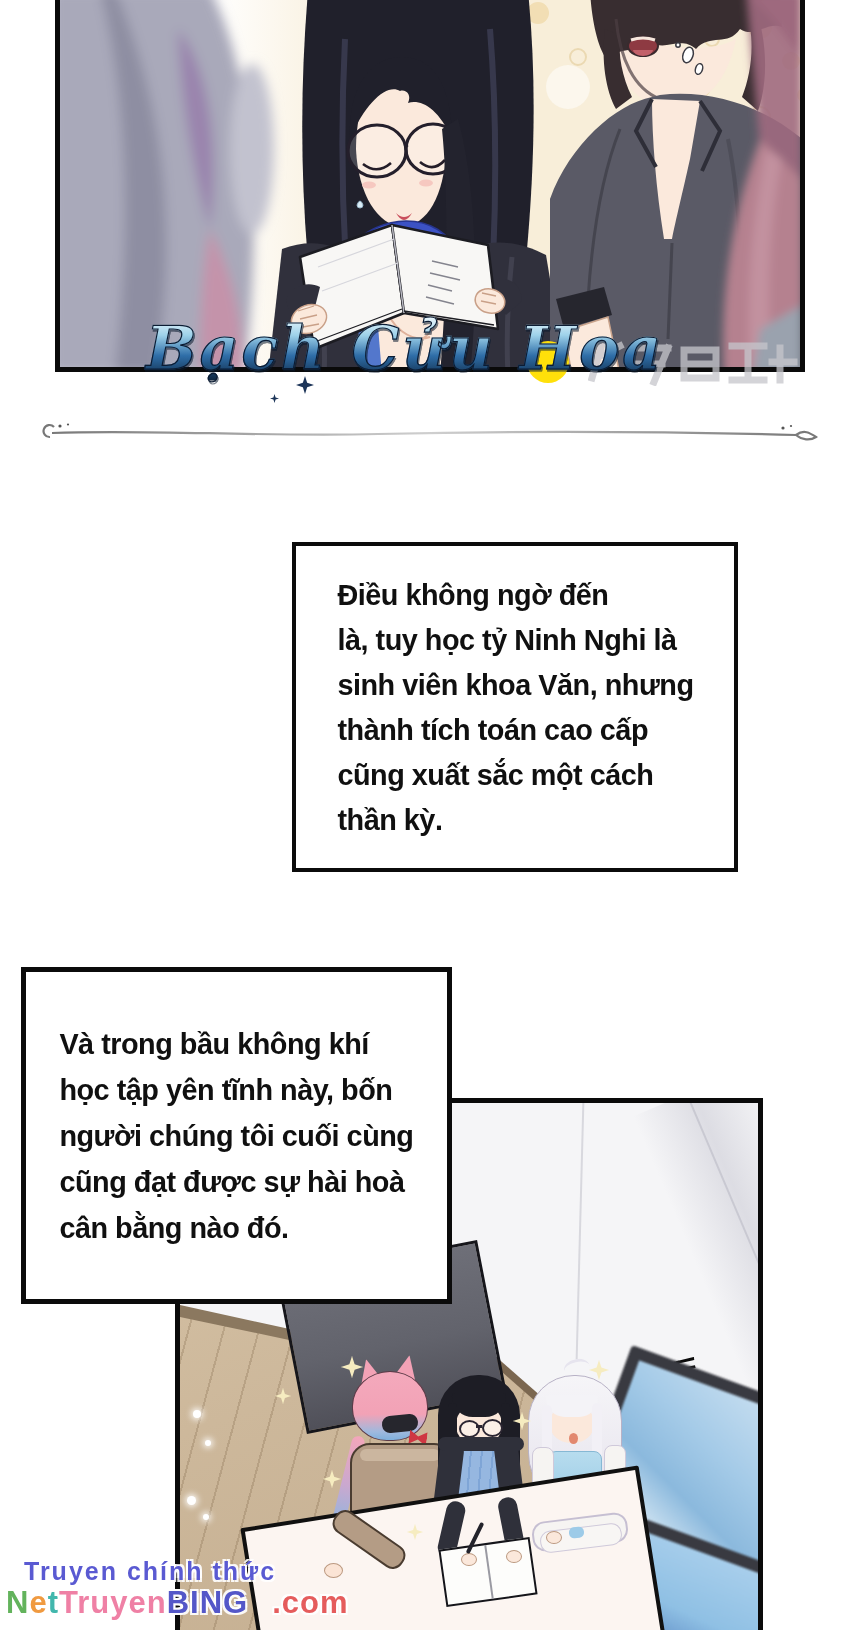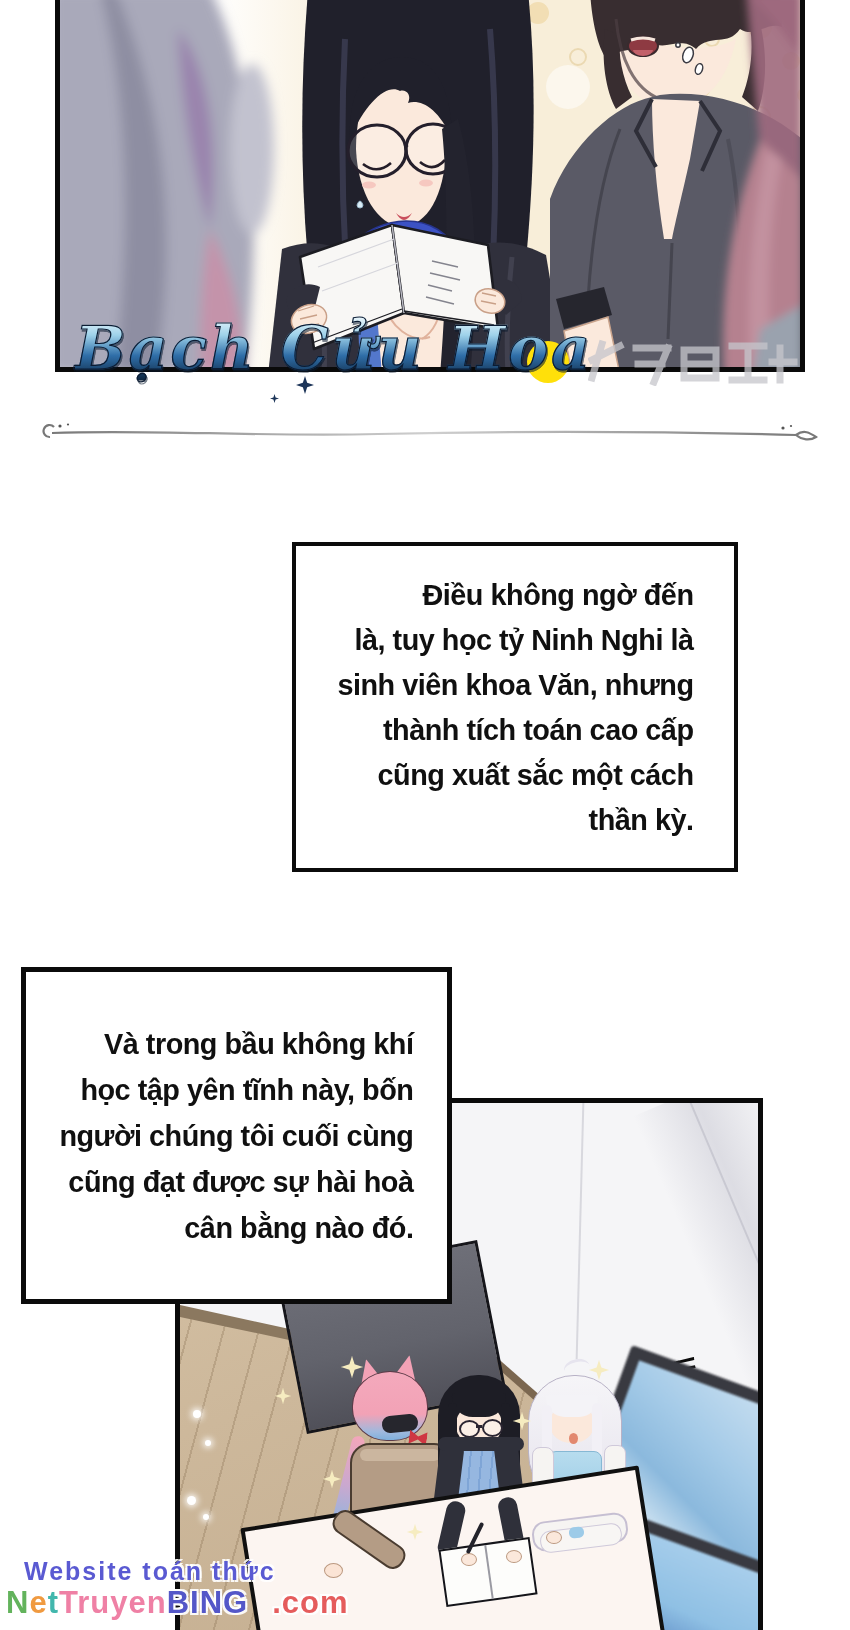--- a/index.html
+++ b/index.html
@@ -8,40 +8,40 @@
 
   
   .panel-top{position:absolute;left:55px;top:-6px;width:750px;height:378px;
     border:5px solid #0a0a0a;box-sizing:border-box;background:#fff;overflow:hidden;z-index:1;}
   .panel-top svg{display:block;}
 
   
   .logo-dot{position:absolute;left:527px;top:341px;width:42px;height:42px;border-radius:50%;
     background:#ffe00a;z-index:2;}
   .logo-glyphs{position:absolute;left:588px;top:334px;z-index:2;opacity:.75;}
-  .logo{position:absolute;left:75px;top:316px;width:660px;text-align:left;z-index:3;
+  .logo{position:absolute;left:75px;top:316px;width:660px;text-align:center;z-index:3;
     font-family:"DejaVu Serif","Liberation Serif",serif;font-style:italic;font-weight:bold;
     font-size:60px;line-height:64px;letter-spacing:3px;
     background:linear-gradient(180deg,#eef8fd 0%,#9ed2ea 30%,#2f6ea8 62%,#0e2742 100%);
     -webkit-background-clip:text;background-clip:text;color:transparent;
     -webkit-text-stroke:1.2px #0c1c33;
     filter:drop-shadow(1px 2px 0 rgba(10,25,45,.55));}
   .star-navy{position:absolute;width:18px;height:18px;left:296px;top:376px;z-index:3;
     background:#1c3458;clip-path:polygon(50% 0,62% 38%,100% 50%,62% 62%,50% 100%,38% 62%,0 50%,38% 38%);}
   .star-navy.small{width:9px;height:9px;left:270px;top:394px;}
   .credits{position:absolute;left:75px;top:399px;width:700px;z-index:3;text-align:center;
     font-family:"Liberation Serif",serif;font-style:italic;font-weight:bold;
     font-size:19px;color:#1a2f55;letter-spacing:.5px;}
   .credits .mini-star{display:inline-block;width:10px;height:10px;background:#1a2f55;margin:0 12px 0 0;
     clip-path:polygon(50% 0,60% 40%,100% 50%,60% 60%,50% 100%,40% 60%,0 50%,40% 40%);}
   .ornament{position:absolute;left:28px;top:421px;z-index:3;}
 
   
   .nbox{position:absolute;background:#fff;border:4px solid #0b0b0b;box-sizing:border-box;
-    display:flex;align-items:center;justify-content:center;text-align:right;
+    display:flex;align-items:center;justify-content:center;text-align:left;
     font-weight:bold;color:#101010;white-space:pre-line;letter-spacing:-0.5px;}
   .nbox .inner{transform:scaleX(.96);}
   #box1{left:292px;top:542px;width:446px;height:330px;font-size:30px;line-height:45px;z-index:2;}
   #box2{left:21px;top:967px;width:431px;height:337px;border-width:5px;font-size:30px;line-height:46px;z-index:3;}
 
   
   .panel2{position:absolute;left:175px;top:1098px;width:588px;height:532px;box-sizing:border-box;
     border:5px solid #0a0a0a;border-bottom:none;background:#f5f5f7;overflow:hidden;z-index:1;}
   .panel2 *{position:absolute;}
   .wallline1{left:399px;top:0;width:2px;height:256px;background:#d8d8de;transform:rotate(1.5deg);}
@@ -461,21 +461,21 @@
           </svg>
         </div>
       </div>
     <div id="ex-col" class="g6" style="position:static">
         <span class="ex ex-0" style="position: absolute;">!</span>
         <span class="ex ex-1" style="position: absolute;">!</span>
       </div>
   </div>
 
   <div class="watermark">
-    <div class="wm1" style="color: rgb(90, 90, 210);">Website toán thức</div>
+    <div class="wm1" style="color: rgb(90, 90, 210);">Truyen chính thức</div>
     <div class="wm2"><span style="color: rgb(99, 179, 92);">N</span><span style="color: rgb(240, 154, 64);">e</span><span style="color: rgb(66, 183, 173);">t</span><span style="color: rgb(239, 128, 165);">Truyen</span><span style="color: rgb(84, 87, 200);">BING</span><span style="color: rgb(229, 92, 92); padding-left: 24px;">.com</span></div>
   </div>
 
   <svg width="0" height="0" style="position:absolute">
     <symbol id="wo-glyph" viewBox="0 0 22 24">
       <g stroke="#0b0b0b" fill="none" stroke-linecap="square">
         <path d="M2,10 h6 v8 h-6 z" stroke-width="2.1"></path>
         <path d="M10,3.5 h11 M11.5,3.5 v5 M11.5,8.5 h9 M13,8.5 l-3.2,12 M12.5,13 h8.5 M16.5,8.5 v10.5 M12.5,17 h8 M10.5,21.5 h11" stroke-width="1.8"></path>
       </g>
     </symbol>

